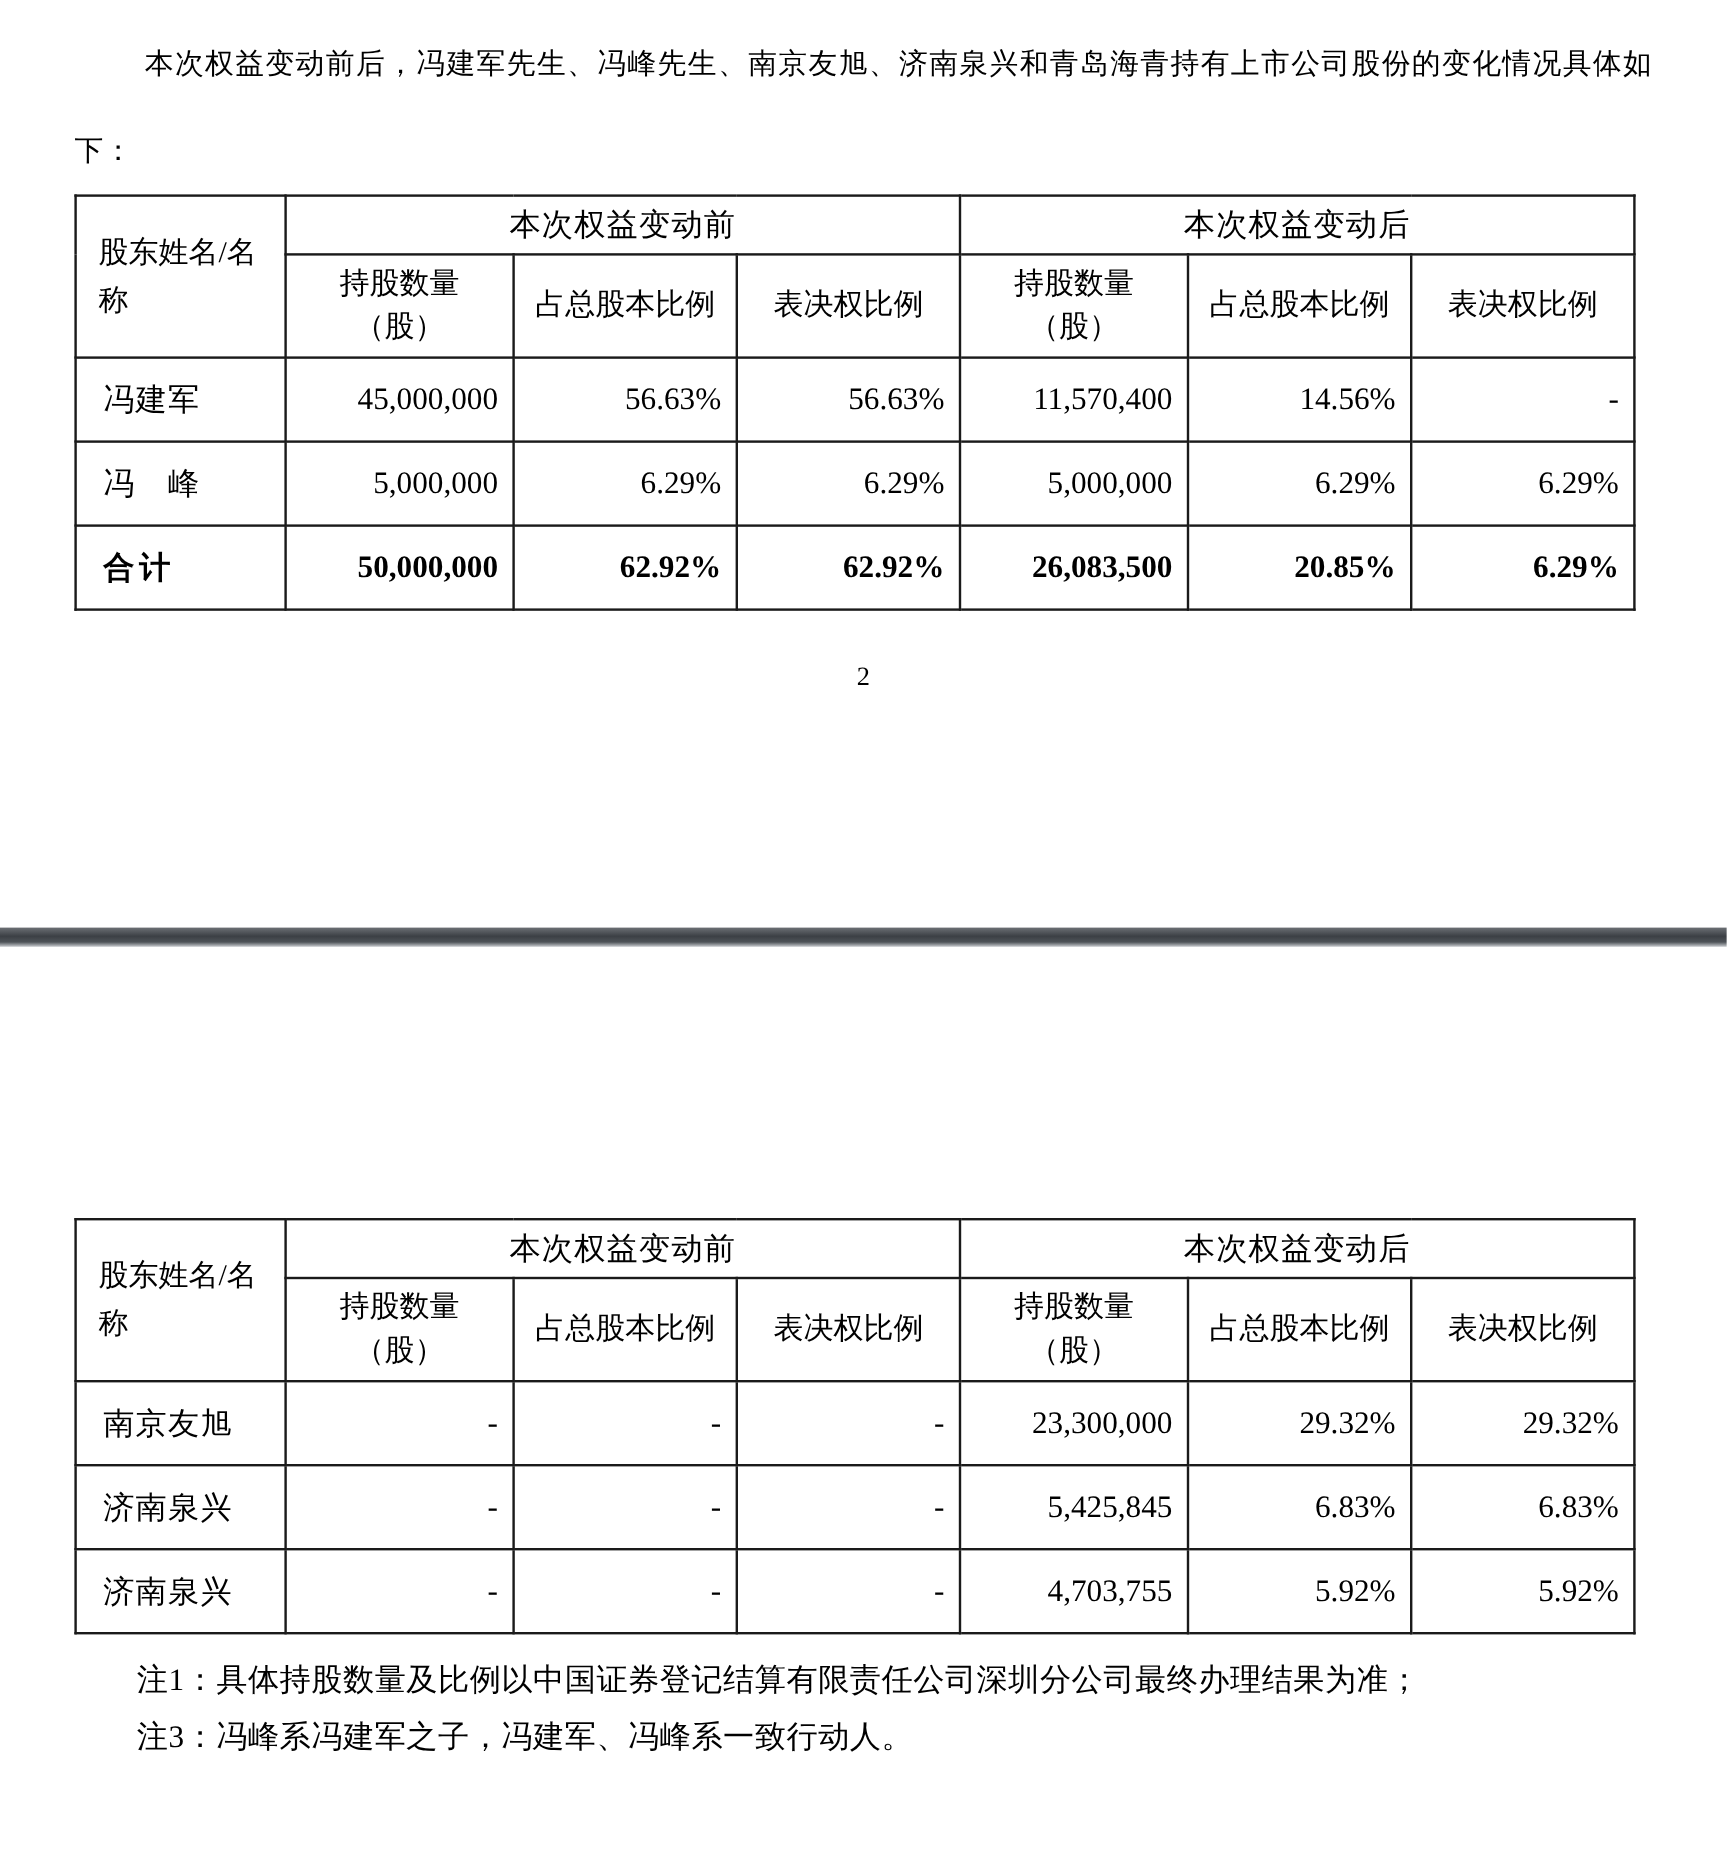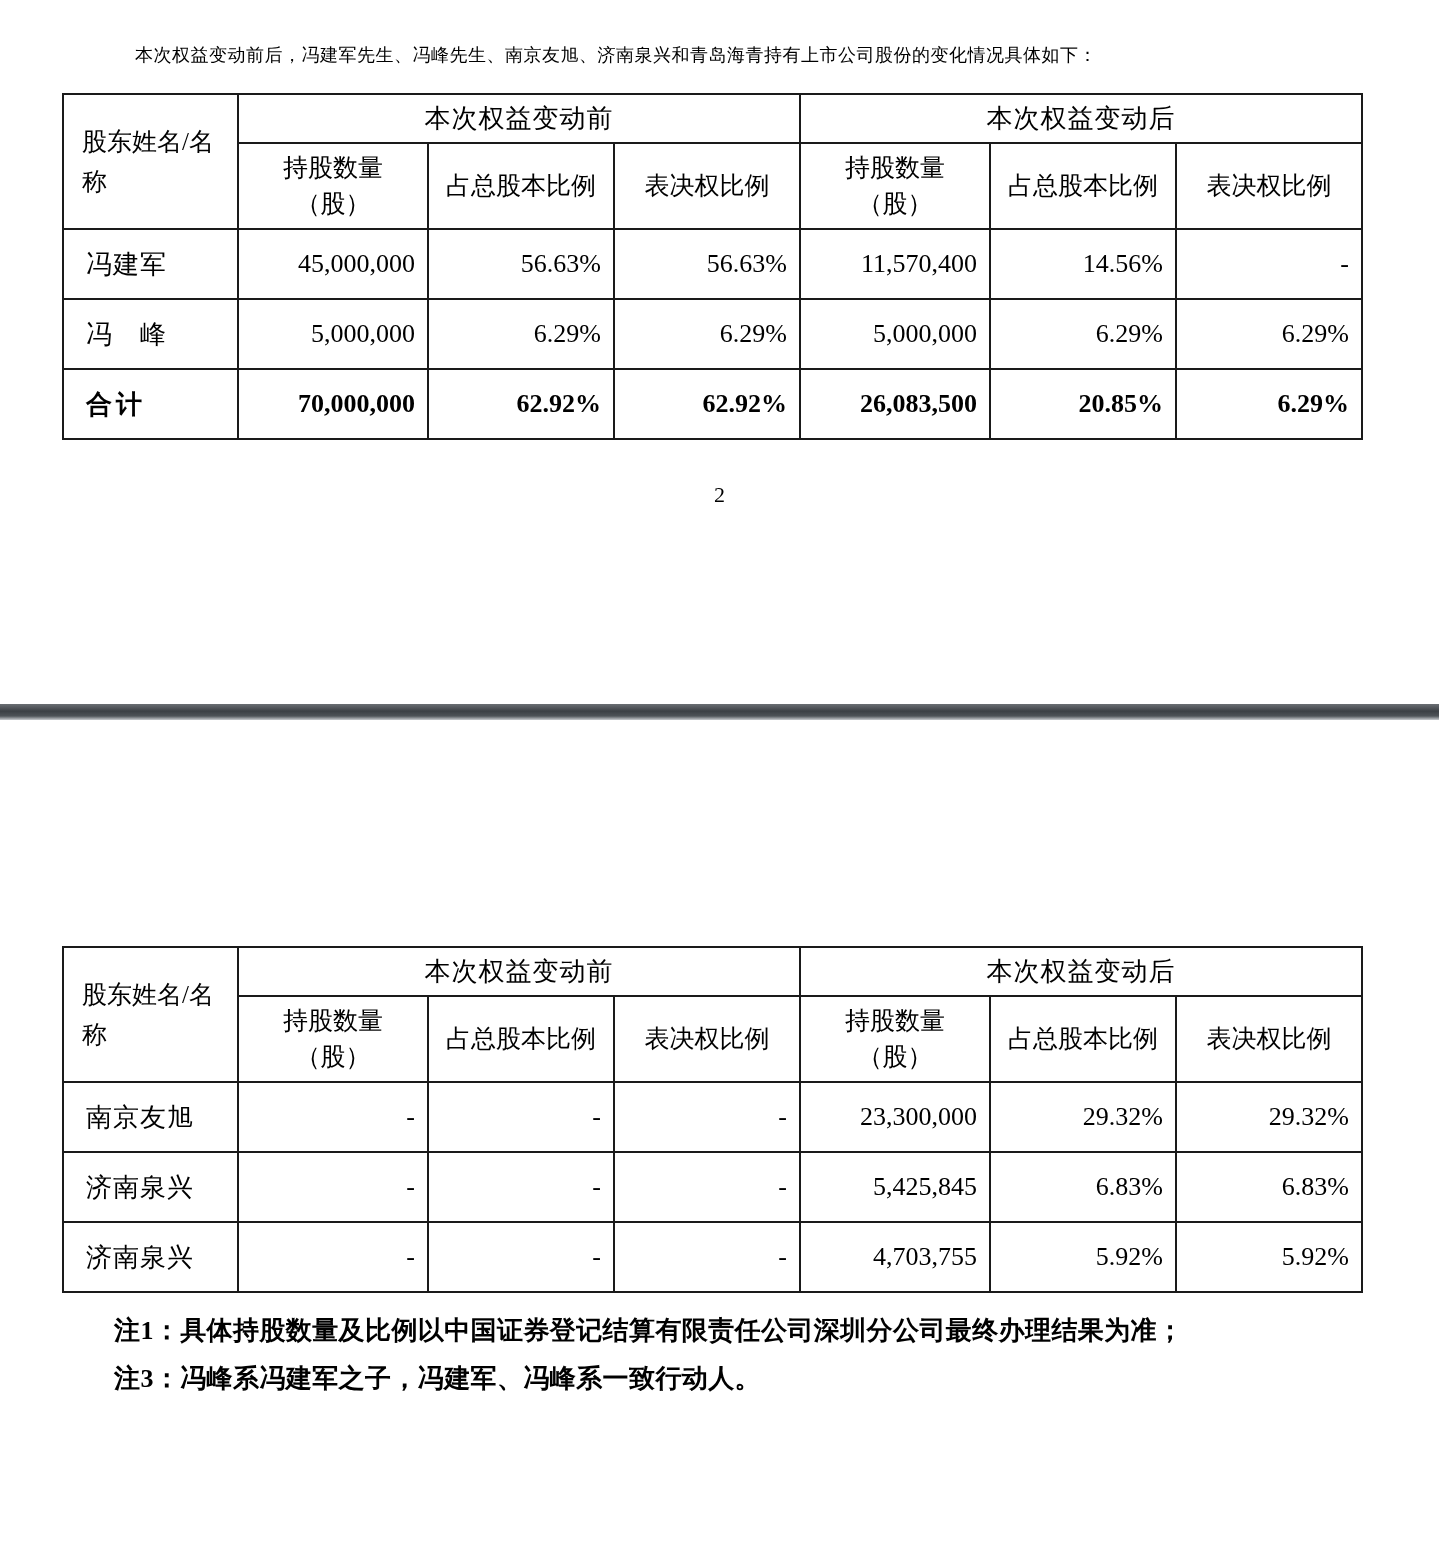--- a/index.html
+++ b/index.html
@@ -13,24 +13,24 @@
     font-family: "Liberation Serif", "DejaVu Serif", serif;
     color: #000000;
     position: relative;
   }
   .page {
     position: relative;
     width: 1439px;
   }
   
   .para {
-    margin: 15px;
+    margin: 0;
     padding: 18px 62px 0 62px;
-    font-size: 18px;
-    line-height: 45px;
+    font-size: 24px;
+    line-height: 72px;
     text-align: justify;
     letter-spacing: 0.5px;
   }
   .para .indent {
     display: inline-block;
     width: 58px;
   }
   
   .tbl-wrap {
     padding: 0 62px;
@@ -106,21 +106,20 @@
     background: linear-gradient(to bottom, #6b6f74 0%, #3c4045 45%, #4e5358 75%, #c9ccd0 100%);
     width: 100%;
   }
   .gap2 { height: 226px; }
 
   
   .notes {
     padding: 14px 62px 0 62px;
     font-size: 26px;
     line-height: 48px;
-    font-weight: bold;
   }
   .notes .note {
     white-space: nowrap;
     letter-spacing: 0.4px;
   }
   .notes .note .lbl {
     display: inline-block;
     padding-left: 52px;
   }
 </style>
@@ -173,21 +172,21 @@
           <td class="name">冯　峰</td>
           <td class="num">5,000,000</td>
           <td class="num">6.29%</td>
           <td class="num">6.29%</td>
           <td class="num">5,000,000</td>
           <td class="num">6.29%</td>
           <td class="num">6.29%</td>
         </tr>
         <tr class="row-h total">
           <td class="name">合计</td>
-          <td class="num">70,000,000</td>
+          <td class="num">50,000,000</td>
           <td class="num">62.92%</td>
           <td class="num">62.92%</td>
           <td class="num">26,083,500</td>
           <td class="num">20.85%</td>
           <td class="num">6.29%</td>
         </tr>
       </tbody>
     </table>
   </div>
 

